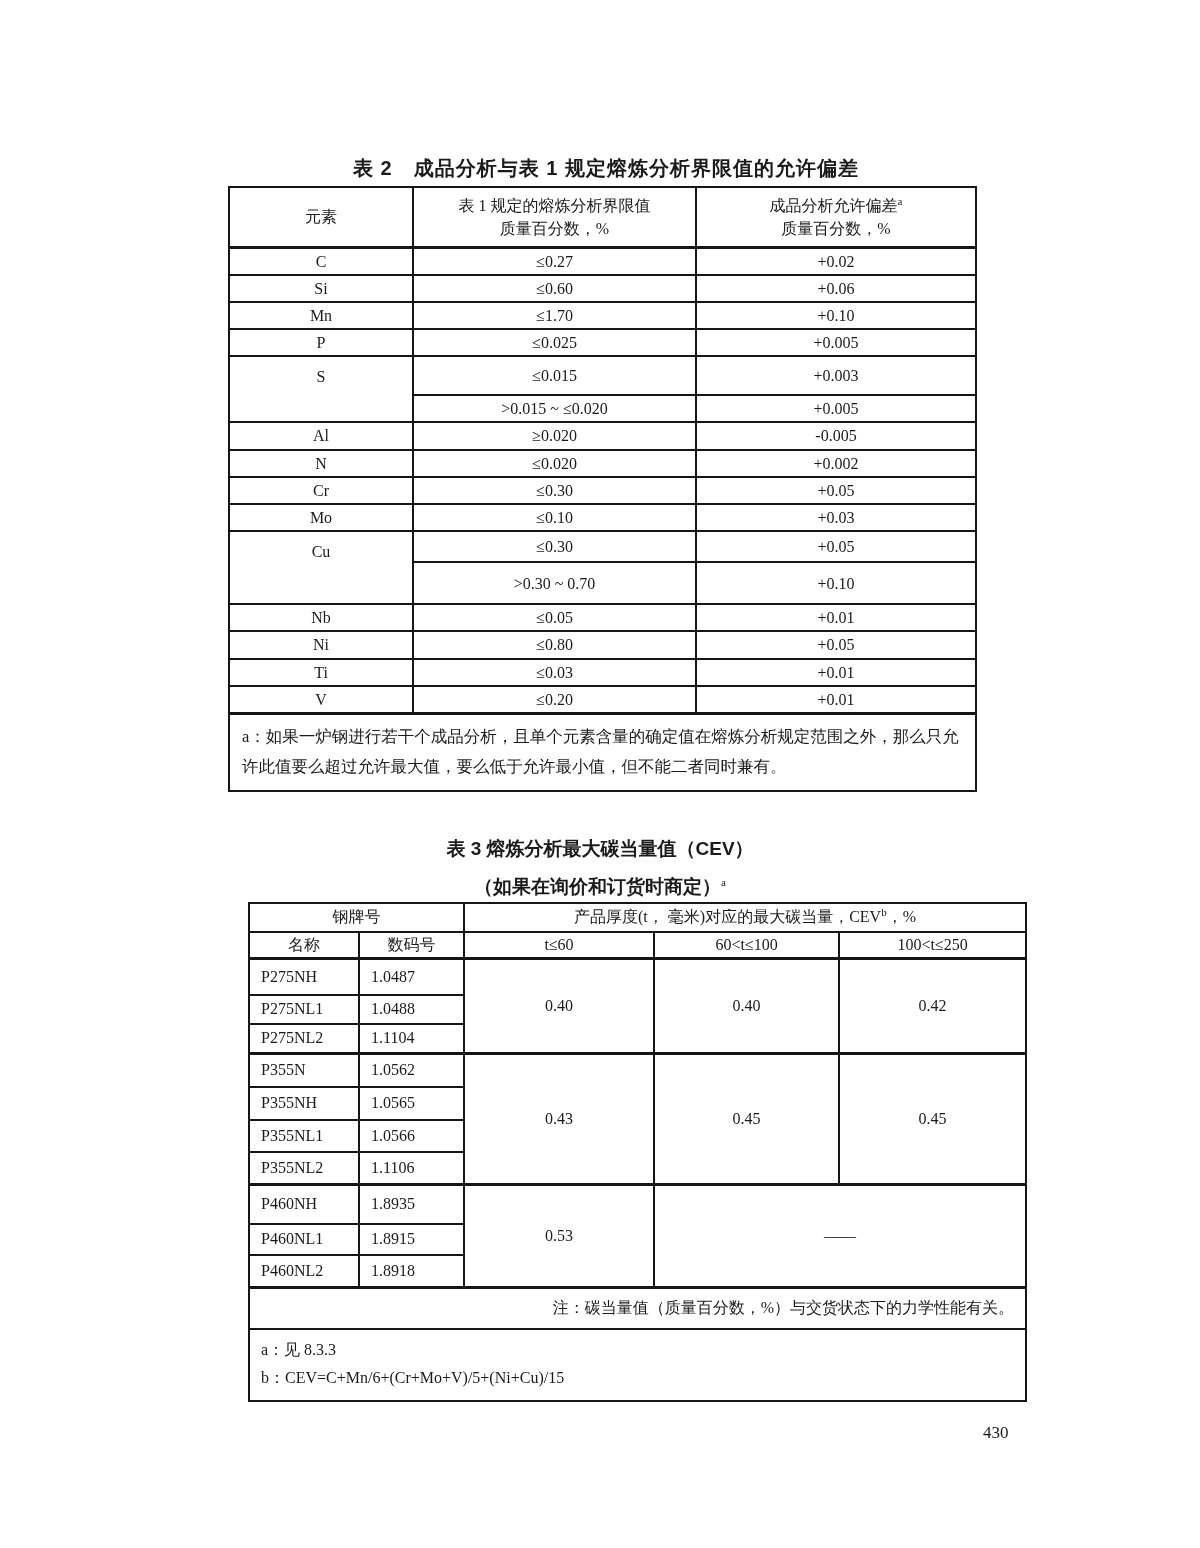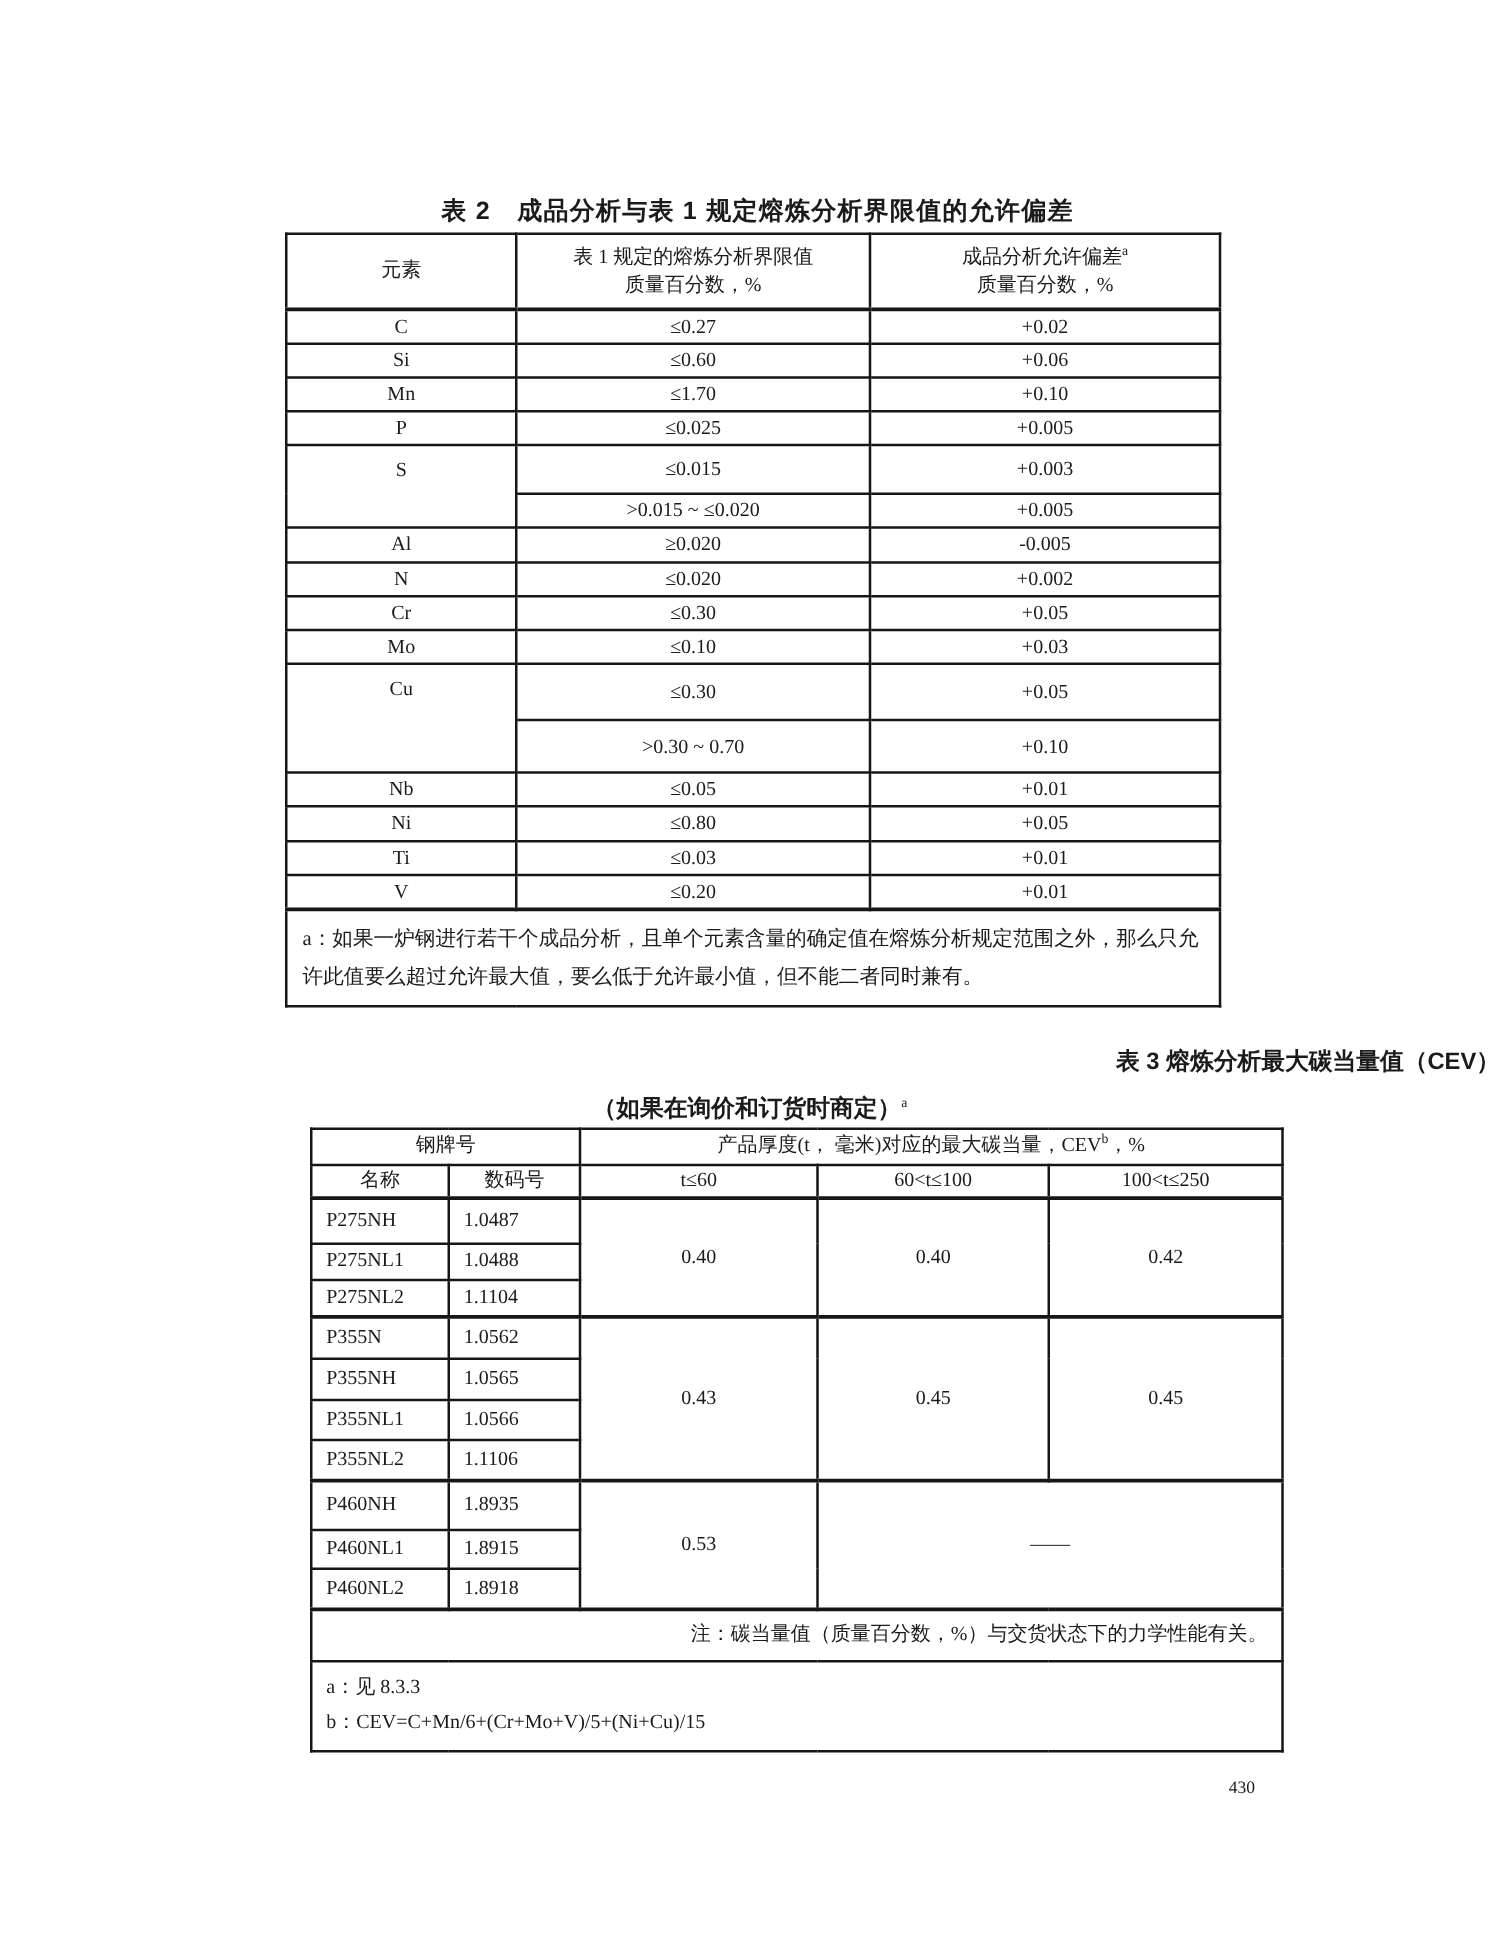--- a/index.html
+++ b/index.html
@@ -17,21 +17,21 @@
     text-align:center; font-size:20px; font-weight:bold;
     font-family:"Liberation Sans","DejaVu Sans",sans-serif;
     letter-spacing:1px;
     padding-left:12px;
   }
   .section-text {
     position:absolute; top:794px; left:172px;
     font-size:18px; letter-spacing:0.5px;
   }
   .t3-title1 {
-    position:absolute; top:836px; left:0; width:1200px; text-align:right;
+    position:absolute; top:836px; left:0; width:1200px; text-align:center;
     font-size:19px; font-weight:bold;
     font-family:"Liberation Sans","DejaVu Sans",sans-serif;
   }
   .t3-title2 {
     position:absolute; top:874px; left:0; width:1200px; text-align:center;
     font-size:19px; font-weight:bold;
     font-family:"Liberation Sans","DejaVu Sans",sans-serif;
   }
   sup { font-size:11px; line-height:0; vertical-align:super; font-weight:normal; }
   .t3-title2 sup { font-family:"Liberation Serif","DejaVu Serif",serif; }
@@ -60,21 +60,21 @@
   .t3 th, .t3 td {
     border:2px solid #161616; text-align:center; vertical-align:middle;
     font-weight:normal; padding:1px 4px; line-height:1.4;
   }
   .t3 tr.h2 th { border-bottom:3px solid #161616; }
   .t3 tr.gsep td { border-top:3px solid #161616; }
   .t3 td.name, .t3 td.num { text-align:left; padding-left:11px; }
   .t3 td.note { text-align:right; padding:8px 11px; }
   .t3 td.fns { text-align:left; padding:6px 11px 8px 11px; line-height:1.75; }
 
-  .pagenum { position:absolute; top:1423px; left:983px; font-size:14px; }
+  .pagenum { position:absolute; top:1423px; left:983px; font-size:17px; }
 </style>
 </head>
 <body>
 
 <div class="page">
 
   <div class="t2-title">表 2　成品分析与表 1 规定熔炼分析界限值的允许偏差</div>
 
   <table class="t2">
     <colgroup>
@@ -138,21 +138,21 @@
       <tr style="height:25px">
           <td>Cr</td>
           <td>≤0.30</td>
           <td>+0.05</td>
         </tr>
       <tr style="height:25px">
           <td>Mo</td>
           <td>≤0.10</td>
           <td>+0.03</td>
         </tr>
-      <tr style="height:45px">
+      <tr style="height:31px">
           <td class="span-el" rowspan="2">Cu</td>
           <td>≤0.30</td>
           <td>+0.05</td>
         </tr>
       <tr style="height:42px">
           <td>&gt;0.30 ~ 0.70</td>
           <td>+0.10</td>
         </tr>
       <tr style="height:25px">
           <td>Nb</td>

